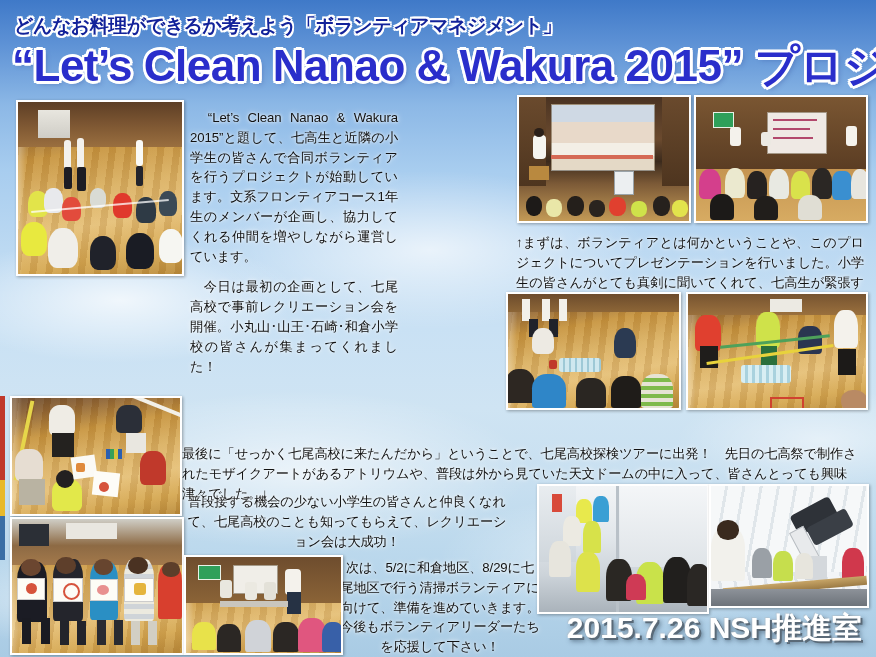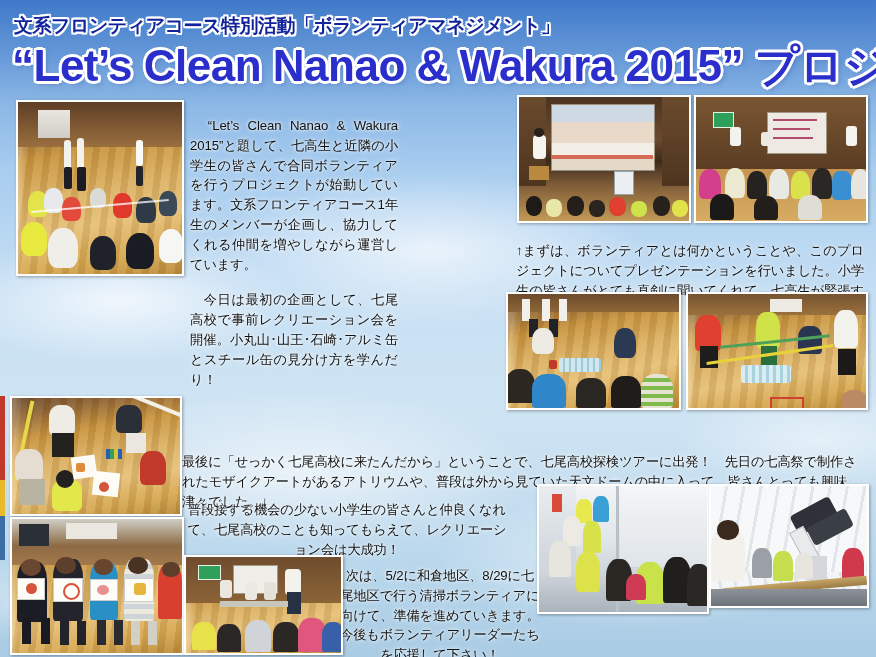--- a/index.html
+++ b/index.html
@@ -57,21 +57,21 @@
     white-space:nowrap;
   }
   
   .txt{
     position:absolute;
     color:#111;
     font-size:13.2px;line-height:1.50;
     letter-spacing:-0.1px;
     text-shadow:0 0 3px rgba(255,255,255,.95),0 0 6px rgba(255,255,255,.8);
   }
-  .txt p{margin:16px 0 11px 0;}
+  .txt p{margin:8px 0 11px 0;}
   .txt p:last-child{margin-bottom:0;}
   .ta-center{text-align:center;}
   .ta-right{text-align:right;}
   .ta-just{text-align:justify;text-justify:inter-ideograph;}
   
   .photo{
     position:absolute;
     border:2px solid #ffffff;
     box-shadow:1px 1px 3px rgba(0,0,0,.33);
     overflow:hidden;
@@ -123,21 +123,21 @@
       2px 2px 0 #5a6a78, 3px 3px 5px rgba(30,50,70,.6),
       -1px -1px 0 rgba(180,200,215,.9);
     white-space:nowrap;
   }
 </style>
 </head>
 <body>
 
 <div id="poster">
 
-  <div class="subtitle">文系フロンティアコース特別活動「ボランティアマネジメント」</div>
+  <div class="subtitle">どんなお料理ができるか考えよう「ボランティアマネジメント」</div>
 
   <div class="maintitle">“Let’s Clean Nanao &amp; Wakura 2015” プロジェクト</div>
 
   <div class="edge-bar" style="top:396px;height:84px;background:#c0392b;"></div>
   <div class="edge-bar" style="top:480px;height:36px;background:#e8b92a;"></div>
   <div class="edge-bar" style="top:516px;height:44px;background:#3a6ea5;"></div>
 
   <div class="photo" style="left:16px;top:100px;width:164px;height:172px;">
     <div class="ph-in gym-floor">
       <div class="gym-wall-top"></div>
@@ -161,21 +161,21 @@
       <div class="kids" style="left:44%;top:78%;width:26px;height:34px;background:#20222a;"></div>
       <div class="kids" style="left:66%;top:76%;width:28px;height:36px;background:#1a1c24;"></div>
       <div class="kids" style="left:86%;top:74%;width:24px;height:34px;background:#f6f6f2;"></div>
 
       <div style="position:absolute;left:8%;top:60%;width:84%;height:2px;background:rgba(255,255,255,.75);transform:rotate(-5deg);"></div>
     </div>
   </div>
 
   <div class="txt ta-just" style="left:190px;top:100px;width:208px;">
     <p>　“Let’s Clean Nanao &amp; Wakura 2015”と題して、七高生と近隣の小学生の皆さんで合同ボランティアを行うプロジェクトが始動しています。文系フロンティアコース1年生のメンバーが企画し、協力してくれる仲間を増やしながら運営しています。</p>
-    <p>　今日は最初の企画として、七尾高校で事前レクリエーション会を開催。小丸山･山王･石崎･アルミ缶とスチール缶の見分け方を学んだり！</p>
+    <p>　今日は最初の企画として、七尾高校で事前レクリエーション会を開催。小丸山･山王･石崎･和倉小学校の皆さんが集まってくれました！</p>
   </div>
 
   <div class="photo" style="left:517px;top:95px;width:170px;height:124px;">
     <div class="ph-in hall-dark">
       <div style="position:absolute;left:0;top:0;width:16%;height:72%;background:linear-gradient(180deg,#6a4a2d,#4e351f);"></div>
       <div style="position:absolute;right:0;top:0;width:16%;height:72%;background:linear-gradient(180deg,#6a4a2d,#4e351f);"></div>
 
       <div class="screen-white" style="left:19%;top:6%;width:60%;height:52%;
            background:linear-gradient(180deg,#cfd9e4 0 26%,#e8d9c9 26% 58%,#f3efe6 58% 78%,#e4d9c6 78% 100%);"></div>
       <div style="position:absolute;left:19%;top:47%;width:60%;height:4px;background:#d56a55;"></div>
@@ -405,14 +405,15 @@
       <div style="position:absolute;left:26%;top:52%;width:20px;height:30px;background:#9aa0a6;border-radius:42% 42% 10% 10%;"></div>
       <div style="position:absolute;left:40%;top:54%;width:20px;height:30px;background:#c6de4d;border-radius:42% 42% 10% 10%;"></div>
       <div style="position:absolute;left:54%;top:56%;width:18px;height:26px;background:#e7e5dd;border-radius:42% 42% 10% 10%;"></div>
       <div style="position:absolute;left:84%;top:52%;width:22px;height:34px;background:#d0384c;border-radius:42% 42% 10% 10%;"></div>
 
       <div style="position:absolute;left:8%;top:80%;right:0;height:9px;background:linear-gradient(180deg,#c7a567,#9c7b45);transform:rotate(-5deg);"></div>
       <div style="position:absolute;left:0;bottom:0;right:0;height:14%;background:linear-gradient(180deg,#8d9299,#6d737a);"></div>
     </div>
   </div>
 
+  <div class="footer-date">2015.7.26 NSH推進室</div>
 
 </div>
 
 </body></html>

